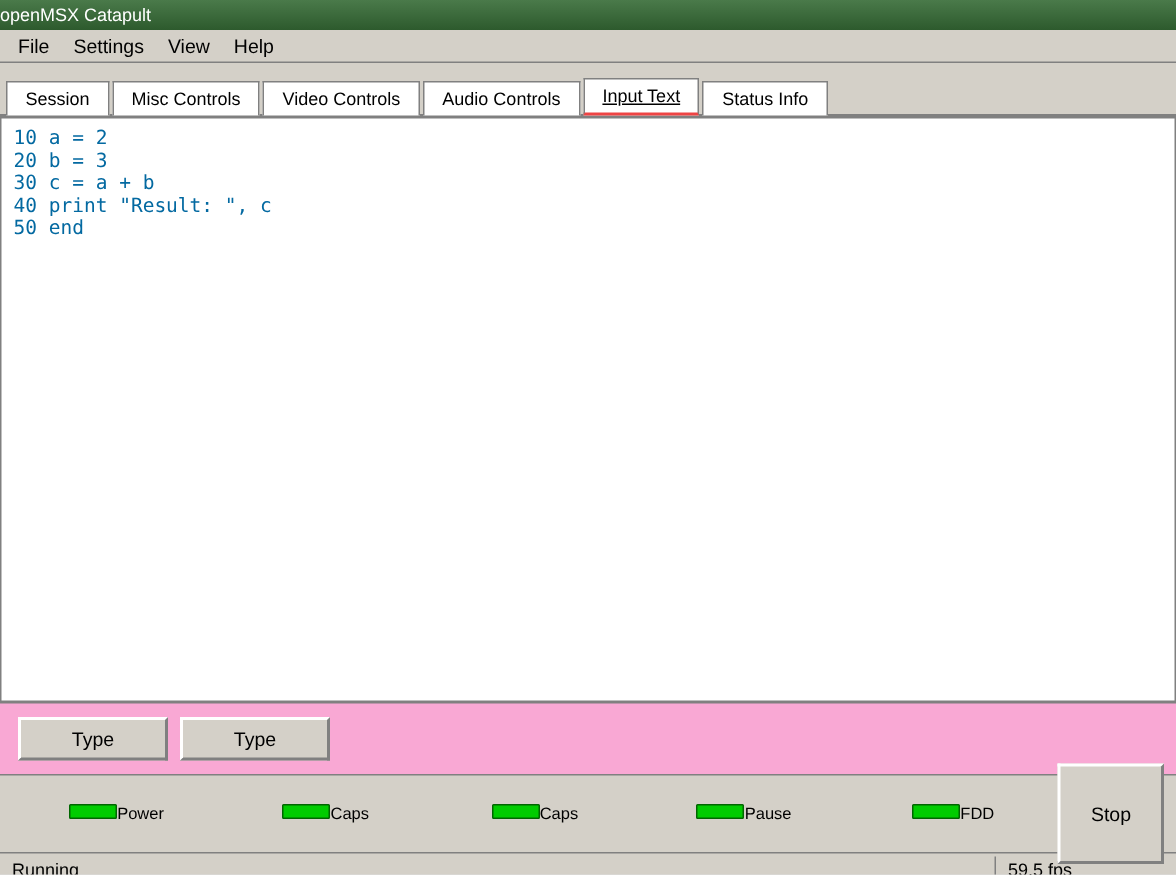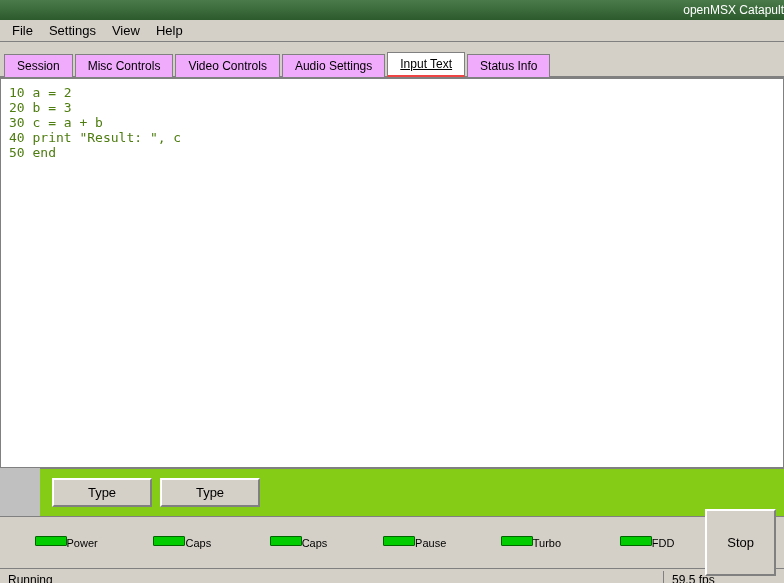--- a/index.html
+++ b/index.html
@@ -15,21 +15,21 @@
     
     #title-bar {
       background: linear-gradient(to bottom, #4a7a4a, #2d5a2d);
       color: white;
       text-align: center;
       padding: 3px 0;
       font-size: 12px;
       height: 20px;
       display: flex;
       align-items: center;
-      justify-content: flex-end;
+      justify-content: flex-start;
     }
 
     
     #menu-bar {
       background: #d4d0c8;
       border-bottom: 1px solid #808080;
       display: flex;
       align-items: center;
       height: 22px;
       padding: 0 4px;
@@ -45,21 +45,21 @@
       background: #d4d0c8;
       display: flex;
       align-items: flex-end;
       padding: 4px 4px 0 4px;
       border-bottom: 2px solid #808080;
       height: 36px;
     }
     .tab {
       padding: 4px 12px;
       border: 1px solid #808080;
-      background: #f0abfc;
+      background: #ffffff;
       cursor: pointer;
       font-size: 12px;
       margin-right: 2px;
       border-bottom: none;
       position: relative;
       bottom: -1px;
     }
     .tab.active {
       background: white;
       border-bottom: 2px solid #ef4444;
@@ -71,34 +71,33 @@
     
     #main-content {
       background: white;
       border: 1px solid #808080;
       margin: 0;
       height: 390px;
       overflow-y: auto;
       padding: 6px 8px;
       font-family: monospace;
       font-size: 13px;
-      color: #4d7c0f;
+      color: #0369a1;
       white-space: pre;
     }
 
     
     #button-bar {
-      background: #84cc16;
+      background: #f9a8d4;
       border-top: 1px solid #808080;
       display: flex;
       align-items: center;
       padding: 8px 12px;
       height: 48px;
       gap: 8px;
-      margin-left: 40px;
     }
     .action-btn {
       padding: 5px 28px;
       background: #d4d0c8;
       border: 2px solid;
       border-color: #ffffff #808080 #808080 #ffffff;
       cursor: pointer;
       font-size: 13px;
       min-width: 100px;
     }
@@ -168,21 +167,21 @@
   <span class="menu-item">File</span>
   <span class="menu-item">Settings</span>
   <span class="menu-item">View</span>
   <span class="menu-item">Help</span>
 </div>
 
 <div id="tab-bar">
   <div class="tab">Session</div>
   <div class="tab">Misc Controls</div>
   <div class="tab">Video Controls</div>
-  <div class="tab">Audio Settings</div>
+  <div class="tab">Audio Controls</div>
   <div class="tab active">Input Text</div>
   <div class="tab">Status Info</div>
 </div>
 
 <div id="main-content">10 a = 2
 20 b = 3
 30 c = a + b
 40 print "Result: ", c
 50 end</div>
 
@@ -203,24 +202,20 @@
   <div class="indicator-item">
     <div class="led"></div>
     <span>Caps</span>
   </div>
   <div class="indicator-item">
     <div class="led"></div>
     <span>Pause</span>
   </div>
   <div class="indicator-item">
     <div class="led"></div>
-    <span>Turbo</span>
-  </div>
-  <div class="indicator-item">
-    <div class="led"></div>
     <span>FDD</span>
   </div>
   <button class="stop-btn">Stop</button>
 </div>
 
 <div id="status-bar">
   <span id="status-text">Running</span>
   <span id="fps-text">59,5 fps</span>
 </div>
 

